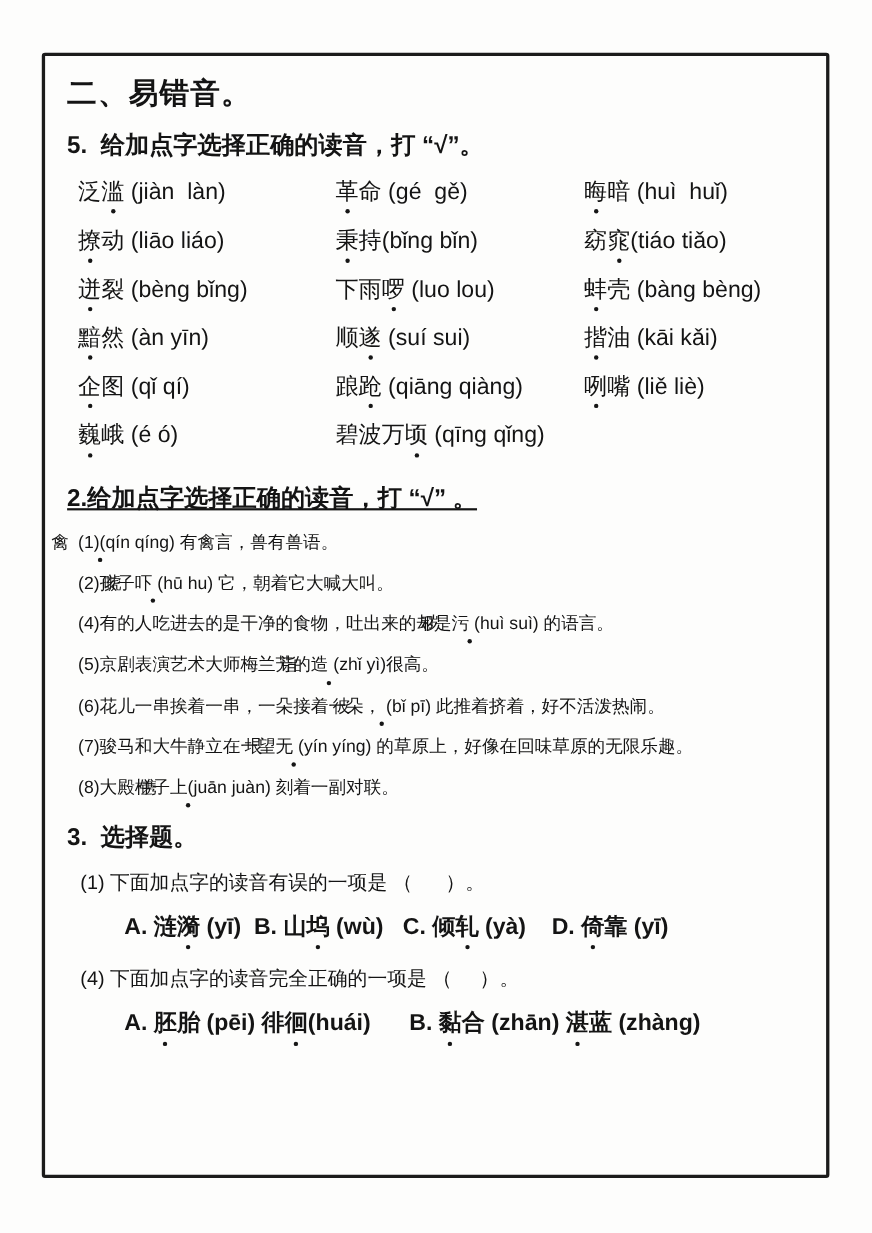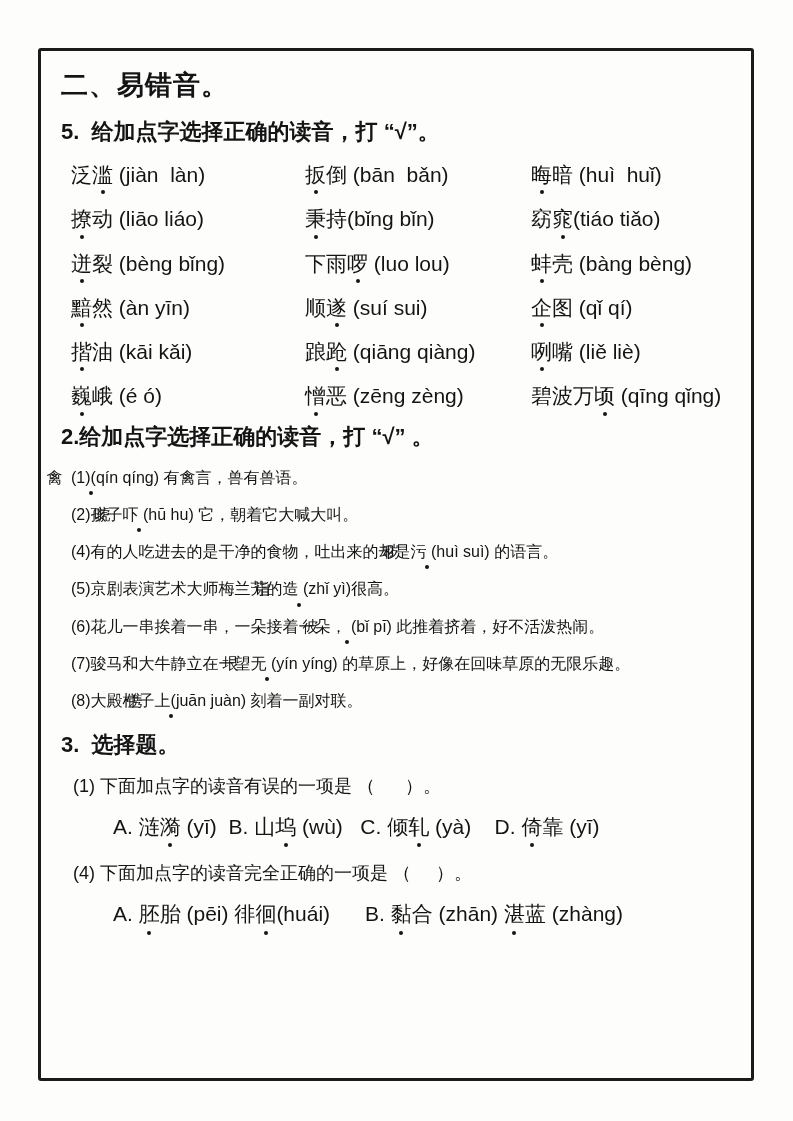--- a/index.html
+++ b/index.html
@@ -4,83 +4,82 @@
 <style>
   html,body{margin:0;padding:0;background:#f7f7f5;}
   body{
     width:793px;height:1121px;position:relative;
     font-family:"Liberation Sans","DejaVu Sans",sans-serif;
     color:#141414;background:#fdfdfc;
   }
   .sheet{
     position:absolute;left:38px;top:48px;width:674px;height:1001px;
     border:3px solid #1b1b1b;border-radius:3px;
-    background:#fdfdfc;padding:12px 18px 14px 18px;
+    background:#fdfdfc;padding:12px 18px 4px 18px;
   }
   .title{
     font-size:27px;font-weight:700;margin:4px 0 14px 2px;letter-spacing:1px;
   }
   .sec-heading{
     font-size:22px;font-weight:700;margin:10px 0 14px 2px;white-space:pre-wrap;
   }
-  .sec-heading.s2{margin-top:12px;}
+  .sec-heading.s2{margin-top:28px;text-decoration:underline;}
   .sec-heading.s3{margin-top:18px;}
   .grid{
     display:grid;grid-template-columns:230px 222px 1fr;
     row-gap:17px;column-gap:4px;
     font-size:21px;margin:0 0 4px 12px;
   }
   .cell{white-space:pre-wrap;line-height:1.3;}
   .sentences{margin-left:12px;}
   .sentence{
     font-size:16px;line-height:1.45;margin:0 0 14px 0;
     padding-left:44px;text-indent:-44px;white-space:pre-wrap;
   }
   .question{margin-left:14px;}
   .stem{
     font-size:18px;margin:4px 0 14px 0;white-space:pre-wrap;
   }
   .options{
-    font-size:21px;margin:12px 0 20px 40px;white-space:pre-wrap;line-height:1.4;
+    font-size:21px;margin:12px 0 20px 40px;white-space:pre-wrap;line-height:1.4;font-weight:bold;
   }
   
   .dot{position:relative;display:inline-block;}
   .dot::after{
     content:"";position:absolute;left:50%;bottom:-6px;
     width:4px;height:4px;border-radius:50%;background:#161616;
     transform:translateX(-50%);
   }
 </style>
 </head>
 <body>
 
 <div class="sheet">
 
   <div class="title">二、易错音。</div>
 
   <div>
     <div class="sec-heading">5.  给加点字选择正确的读音，打 “√”。</div>
     <div class="grid">
       <div class="cell">泛<span class="dot">滥</span> (jiàn  làn)</div>
-      <div class="cell"><span class="dot">扳</span>倒 (bān  bǎn)</div>
+      <div class="cell"><span class="dot">革</span>命 (gé  gě)</div>
       <div class="cell"><span class="dot">晦</span>暗 (huì  huǐ)</div>
       <div class="cell"><span class="dot">撩</span>动 (liāo liáo)</div>
       <div class="cell"><span class="dot">秉</span>持(bǐng bǐn)</div>
       <div class="cell">窈<span class="dot">窕</span>(tiáo tiǎo)</div>
       <div class="cell"><span class="dot">迸</span>裂 (bèng bǐng)</div>
       <div class="cell">下雨<span class="dot">啰</span> (luo lou)</div>
       <div class="cell"><span class="dot">蚌</span>壳 (bàng bèng)</div>
       <div class="cell"><span class="dot">黯</span>然 (àn yīn)</div>
       <div class="cell">顺<span class="dot">遂</span> (suí sui)</div>
+      <div class="cell"><span class="dot">揩</span>油 (kāi kǎi)</div>
       <div class="cell"><span class="dot">企</span>图 (qǐ qí)</div>
-      <div class="cell"><span class="dot">揩</span>油 (kāi kǎi)</div>
       <div class="cell">踉<span class="dot">跄</span> (qiāng qiàng)</div>
       <div class="cell"><span class="dot">咧</span>嘴 (liě liè)</div>
       <div class="cell"><span class="dot">巍</span>峨 (é ó)</div>
-      <div class="cell"><span class="dot">憎</span>恶 (zēng zèng)</div>
       <div class="cell">碧波万<span class="dot">顷</span> (qīng qǐng)</div>
     </div>
   </div>
 
   <div>
     <div class="sec-heading s2">2.给加点字选择正确的读音，打 “√” 。</div>
     <div class="sentences">
       <div class="sentence">(1)<span class="dot">禽</span>(qín qíng) 有禽言，兽有兽语。</div>
       <div class="sentence">(2)孩子吓<span class="dot">唬</span> (hū hu) 它，朝着它大喊大叫。</div>
       <div class="sentence">(4)有的人吃进去的是干净的食物，吐出来的却是污<span class="dot">秽</span> (huì suì) 的语言。</div>

